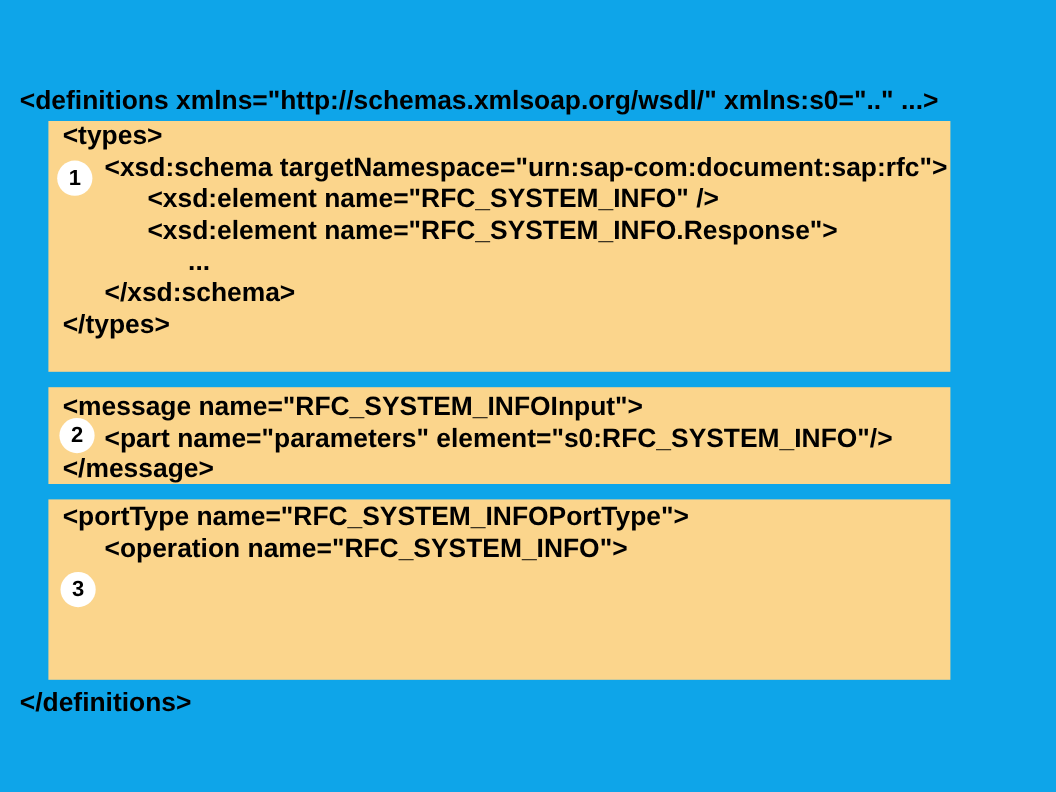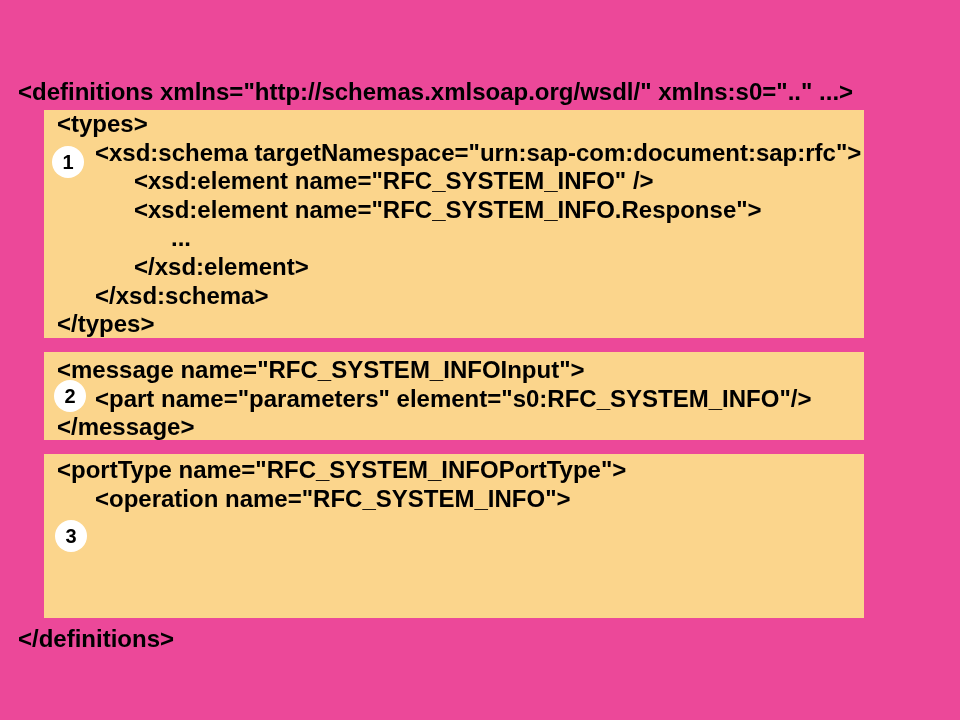--- a/index.html
+++ b/index.html
@@ -2,21 +2,21 @@
 <html><head>
 <meta charset="utf-8">
 <style>
   * { margin: 0; padding: 0; box-sizing: border-box; }
   html, body { background: #ffffff; }
 
   .slide {
     position: relative;
     width: 960px;
     height: 720px;
-    background: #ec4899;
+    background: #0ea5e9;
     font-family: "Liberation Sans", "DejaVu Sans", sans-serif;
     font-weight: bold;
     color: #000000;
     overflow: hidden;
   }
 
   .code-line {
     white-space: pre;
     font-size: 24px;
     line-height: 28.6px;
@@ -64,21 +64,20 @@
 <div class="slide">
 
   <div class="code-line root-line open">&lt;definitions xmlns="http://schemas.xmlsoap.org/wsdl/" xmlns:s0=".." ...&gt;</div>
 
   <div class="block block-1" style="background: rgb(251, 213, 140);">
       <div class="code-line i1">&lt;types&gt;</div>
       <div class="code-line i2">&lt;xsd:schema targetNamespace="urn:sap-com:document:sap:rfc"&gt;</div>
       <div class="code-line i3">&lt;xsd:element name="RFC_SYSTEM_INFO" /&gt;</div>
       <div class="code-line i3">&lt;xsd:element name="RFC_SYSTEM_INFO.Response"&gt;</div>
       <div class="code-line i4">...</div>
-      <div class="code-line i3">&lt;/xsd:element&gt;</div>
       <div class="code-line i2">&lt;/xsd:schema&gt;</div>
       <div class="code-line i1">&lt;/types&gt;</div>
     </div>
 
   <div class="block block-2" style="background: rgb(251, 213, 140);">
       <div class="code-line i1">&lt;message name="RFC_SYSTEM_INFOInput"&gt;</div>
       <div class="code-line i2">&lt;part name="parameters" element="s0:RFC_SYSTEM_INFO"/&gt;</div>
       <div class="code-line i1">&lt;/message&gt;</div>
     </div>
 

